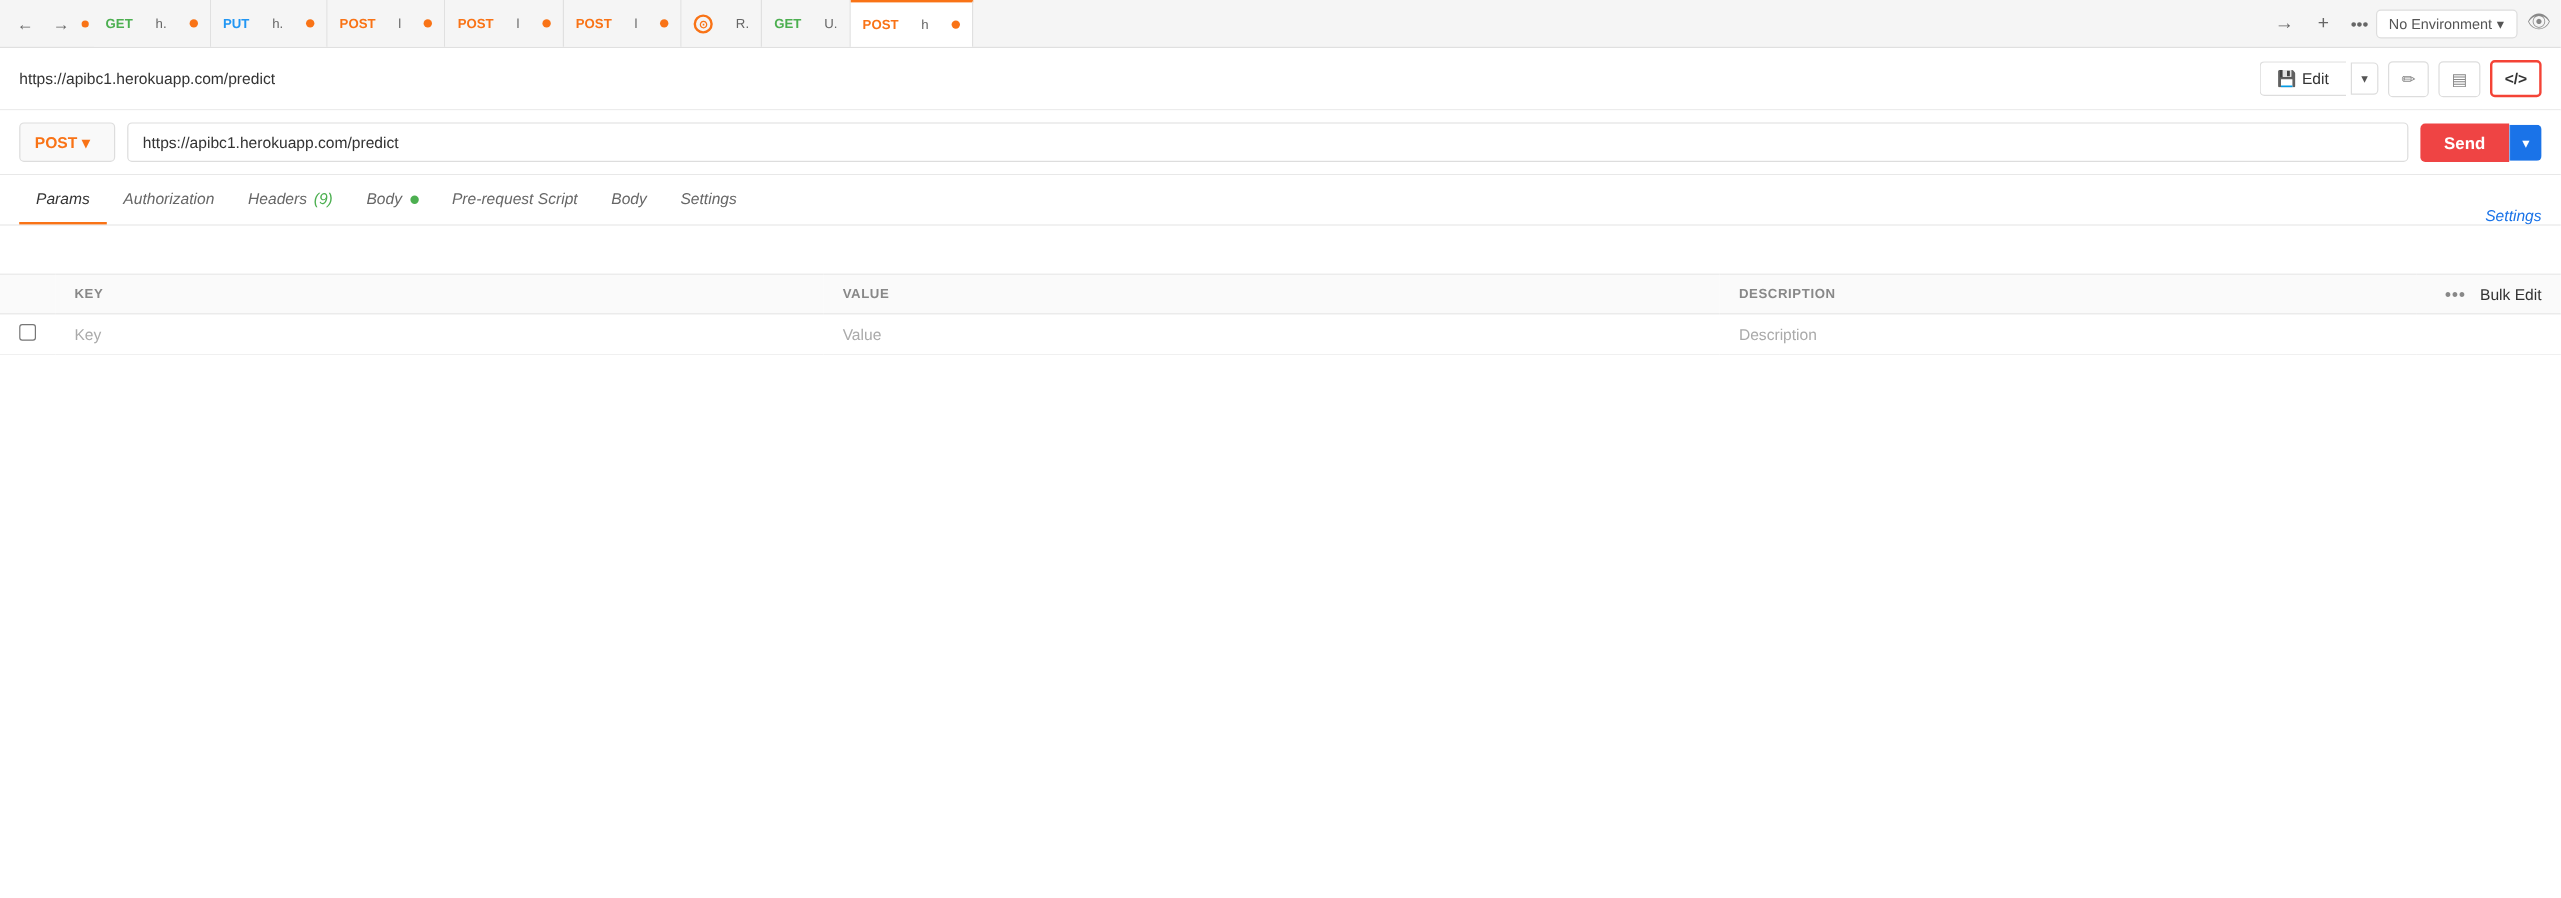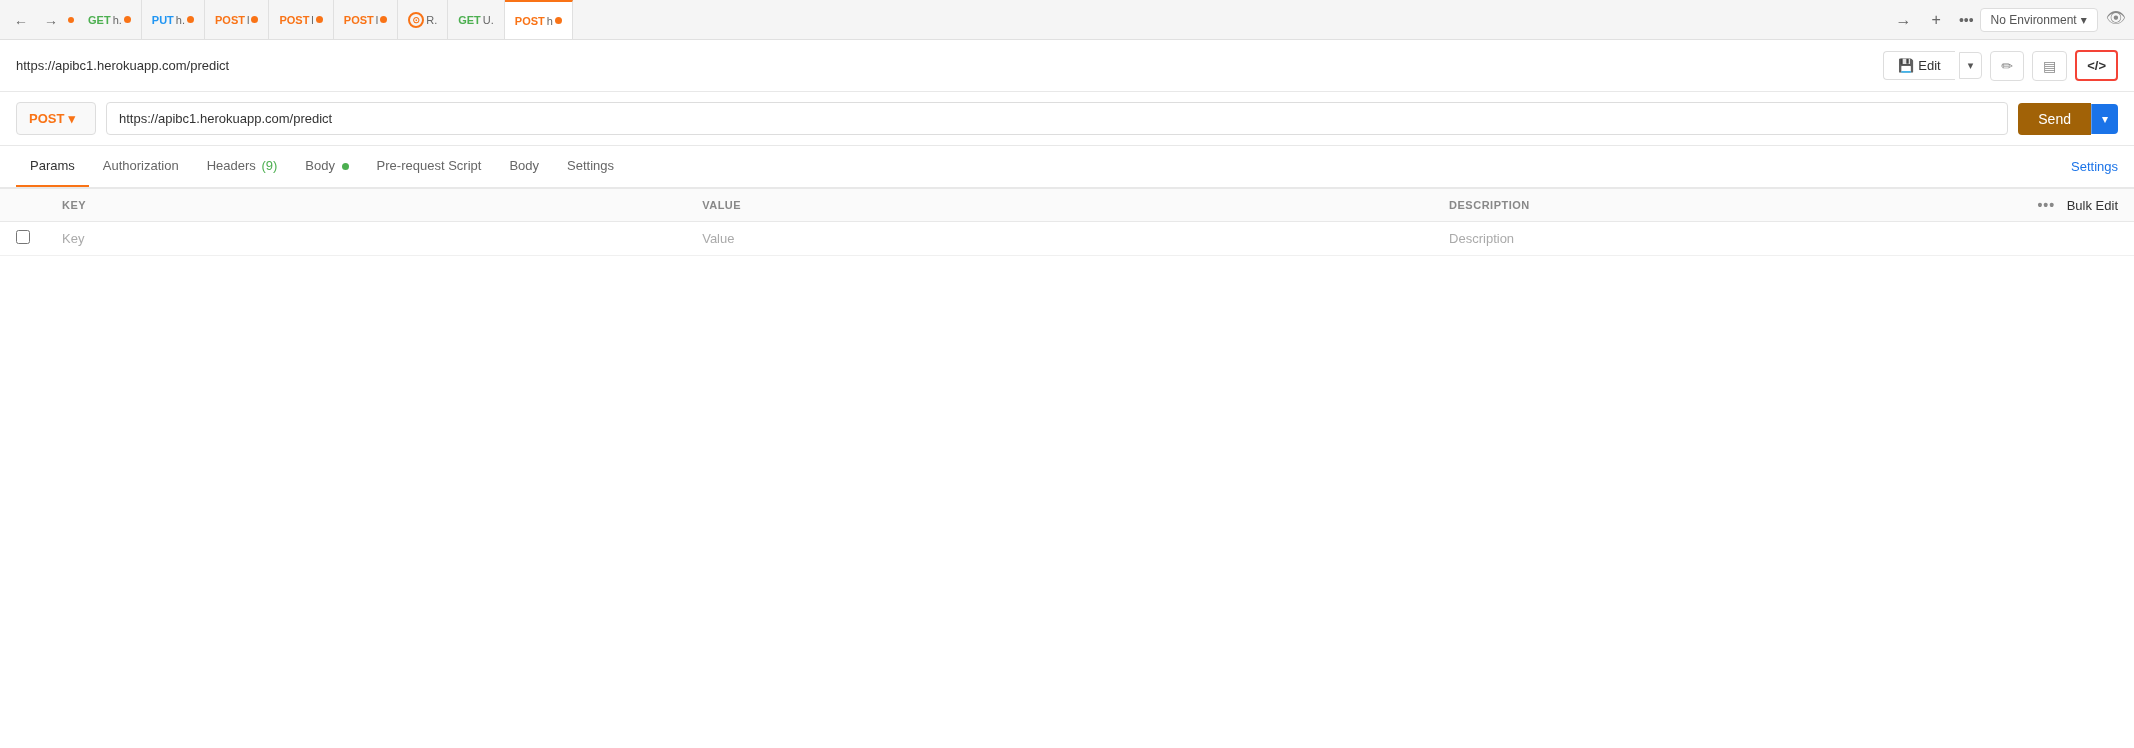--- a/index.html
+++ b/index.html
@@ -26,21 +26,21 @@
     }
     .tabs-list {
       display: flex;
       align-items: center;
       flex: 1;
       overflow: hidden;
     }
     .tab-item {
       display: flex;
       align-items: center;
-      gap: 2px;
+      gap: 19px;
       padding: 0 10px;
       height: 40px;
       border-right: 1px solid #e0e0e0;
       cursor: pointer;
       white-space: nowrap;
       font-size: 12px;
       color: #555;
       background: #f5f5f5;
     }
     .tab-item.active {
@@ -102,49 +102,49 @@
     .method-selector {
       display: flex; align-items: center; gap: 4px; padding: 8px 12px; border: 1px solid #ddd; border-radius: 4px; background: #f9f9f9; cursor: pointer; font-size: 13px; font-weight: 700; color: #f97316; min-width: 80px;
     }
     .url-input {
       flex: 1; padding: 8px 12px; border: 1px solid #ddd; border-radius: 4px; font-size: 13px; color: #333; background: #fff; outline: none;
     }
     .send-btn {
       display: flex; align-items: center; gap: 0; flex-shrink: 0;
     }
     .send-main {
-      padding: 8px 20px; background: #a16207; color: #fff; border: none; border-radius: 4px 0 0 4px; cursor: pointer; font-size: 14px; font-weight: 400;
+      padding: 8px 20px; background: #ef4444; color: #fff; border: none; border-radius: 4px 0 0 4px; cursor: pointer; font-size: 14px; font-weight: 700;
     }
     .send-dropdown {
       padding: 8px 10px; background: #1a73e8; color: #fff; border: none; border-radius: 0 4px 4px 0; cursor: pointer; font-size: 12px; border-left: 1px solid rgba(255,255,255,0.3);
     }
 
     
     .tabs-nav {
-      display: flex; align-items: center; padding: 0 16px; border-bottom: 1px solid #e8e8e8; background: #fff;
+      display: flex; align-items: flex-end; padding: 0 16px; border-bottom: 1px solid #e8e8e8; background: #fff; font-style: italic;
     }
     .tab-nav-item {
       padding: 12px 14px; cursor: pointer; font-size: 13px; color: #666; border-bottom: 2px solid transparent; white-space: nowrap;
     }
     .tab-nav-item.active { color: #333; border-bottom-color: #f97316; font-weight: 500; }
     .tab-nav-item .badge { color: #4caf50; margin-left: 2px; }
     .tab-nav-item .dot-badge {
       display: inline-block; width: 7px; height: 7px; border-radius: 50%; background: #4caf50; margin-left: 3px; vertical-align: middle;
     }
     .tabs-nav-right { margin-left: auto; }
     .cookies-link { color: #1a73e8; font-size: 13px; cursor: pointer; text-decoration: none; }
 
     
     .content-area { background: #fff; }
     .section-header {
       padding: 12px 16px; font-size: 13px; font-weight: 600; color: #333;
     }
 
     
-    .params-table { width: 100%; border-collapse: collapse; }
+    .params-table { width: 100%; border-collapse: collapse; margin-top: 40px; }
     .params-table th {
       text-align: left; padding: 8px 16px; font-size: 11px; font-weight: 700; color: #888; border-bottom: 1px solid #e8e8e8; border-top: 1px solid #e8e8e8; letter-spacing: 0.5px; background: #fafafa;
     }
     .params-table td {
       padding: 8px 16px; border-bottom: 1px solid #f0f0f0; font-size: 13px; color: #aaa; vertical-align: middle;
     }
     .params-table .checkbox-col { width: 30px; }
     .bulk-edit-btn { color: #333; font-weight: 400; font-size: 13px; cursor: pointer; border: none; background: none; }
     .more-icon { color: #888; cursor: pointer; font-size: 14px; letter-spacing: 1px; margin-right: 8px; }
     .row-checkbox { width: 14px; height: 14px; border: 1px solid #ccc; border-radius: 2px; }

